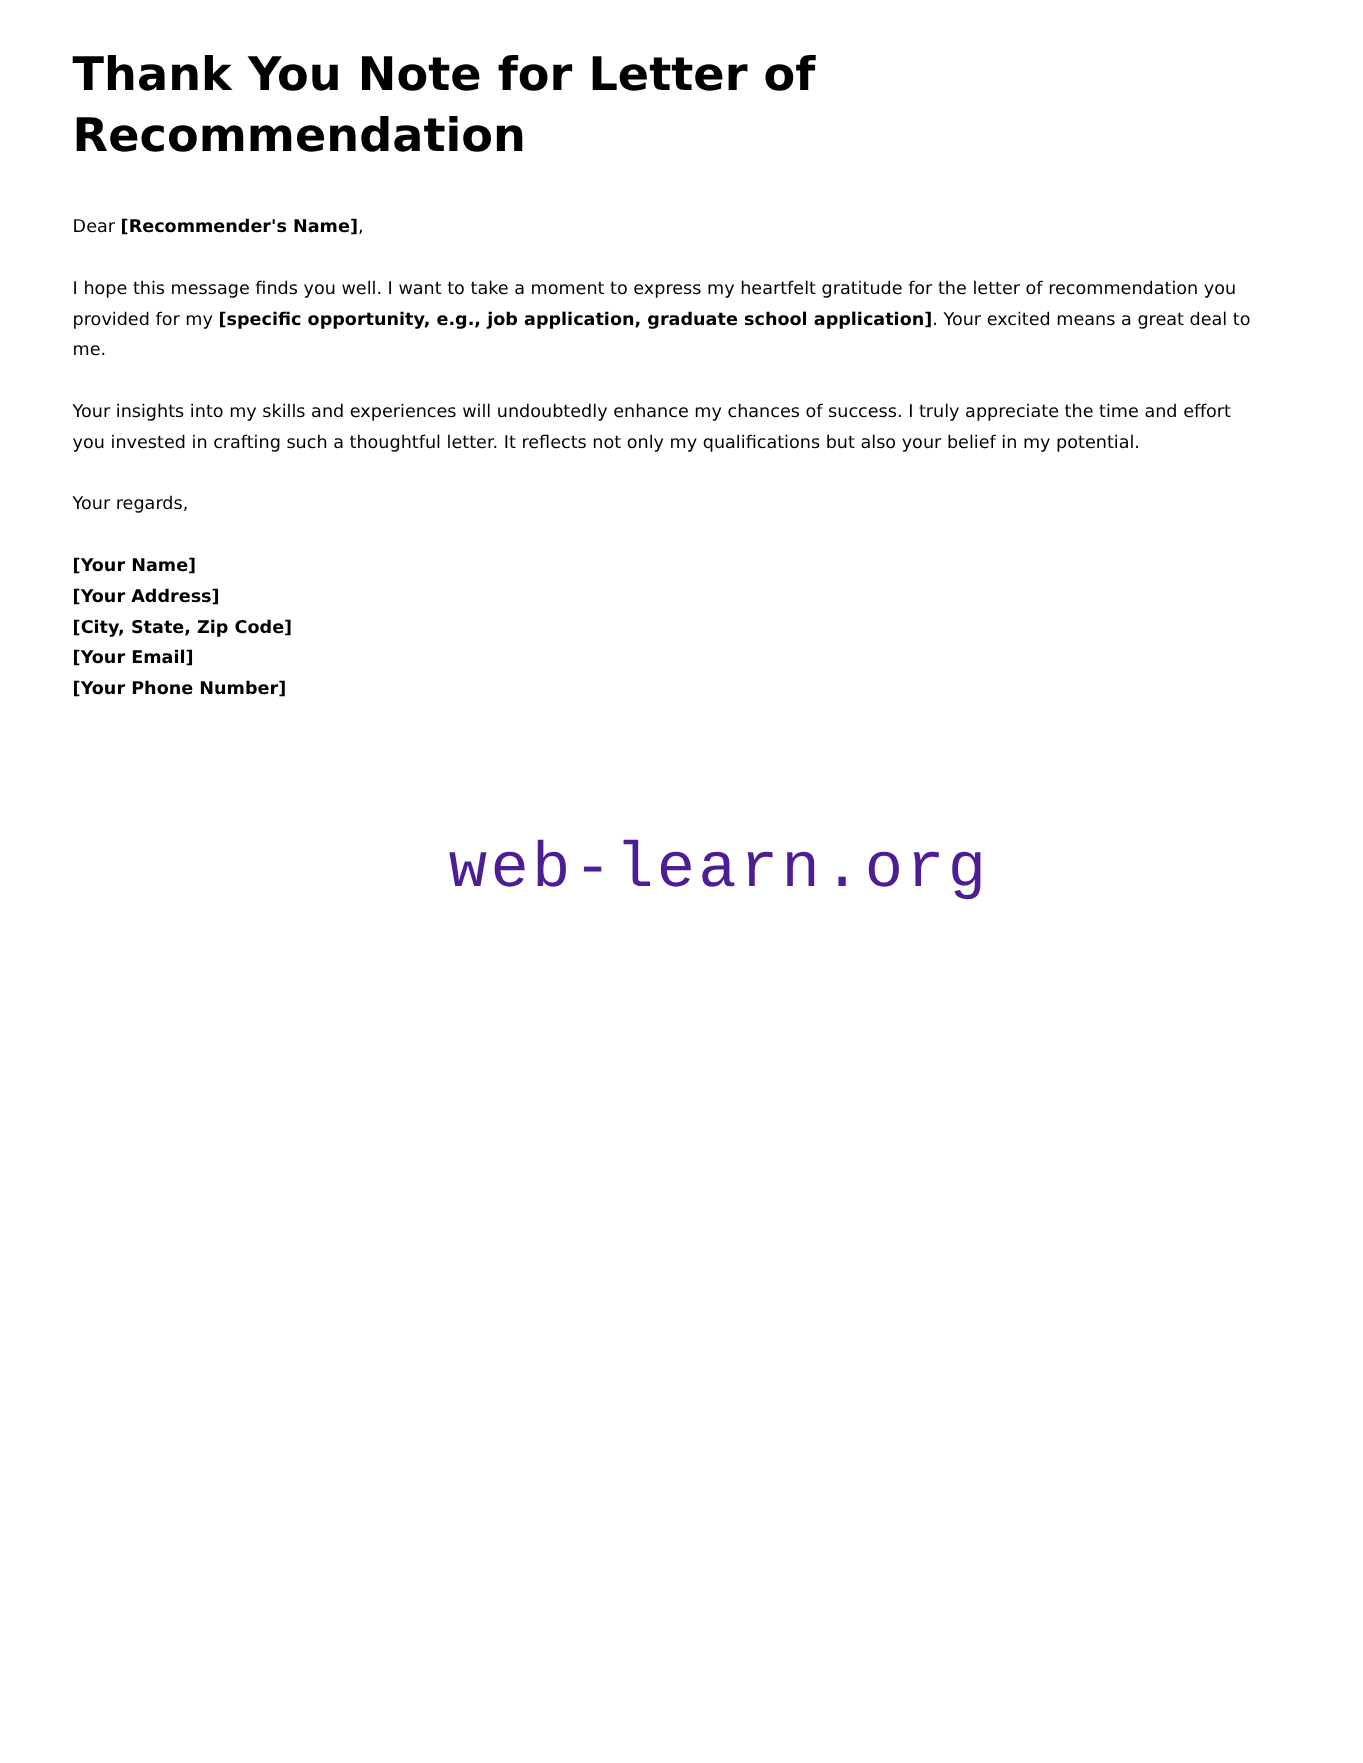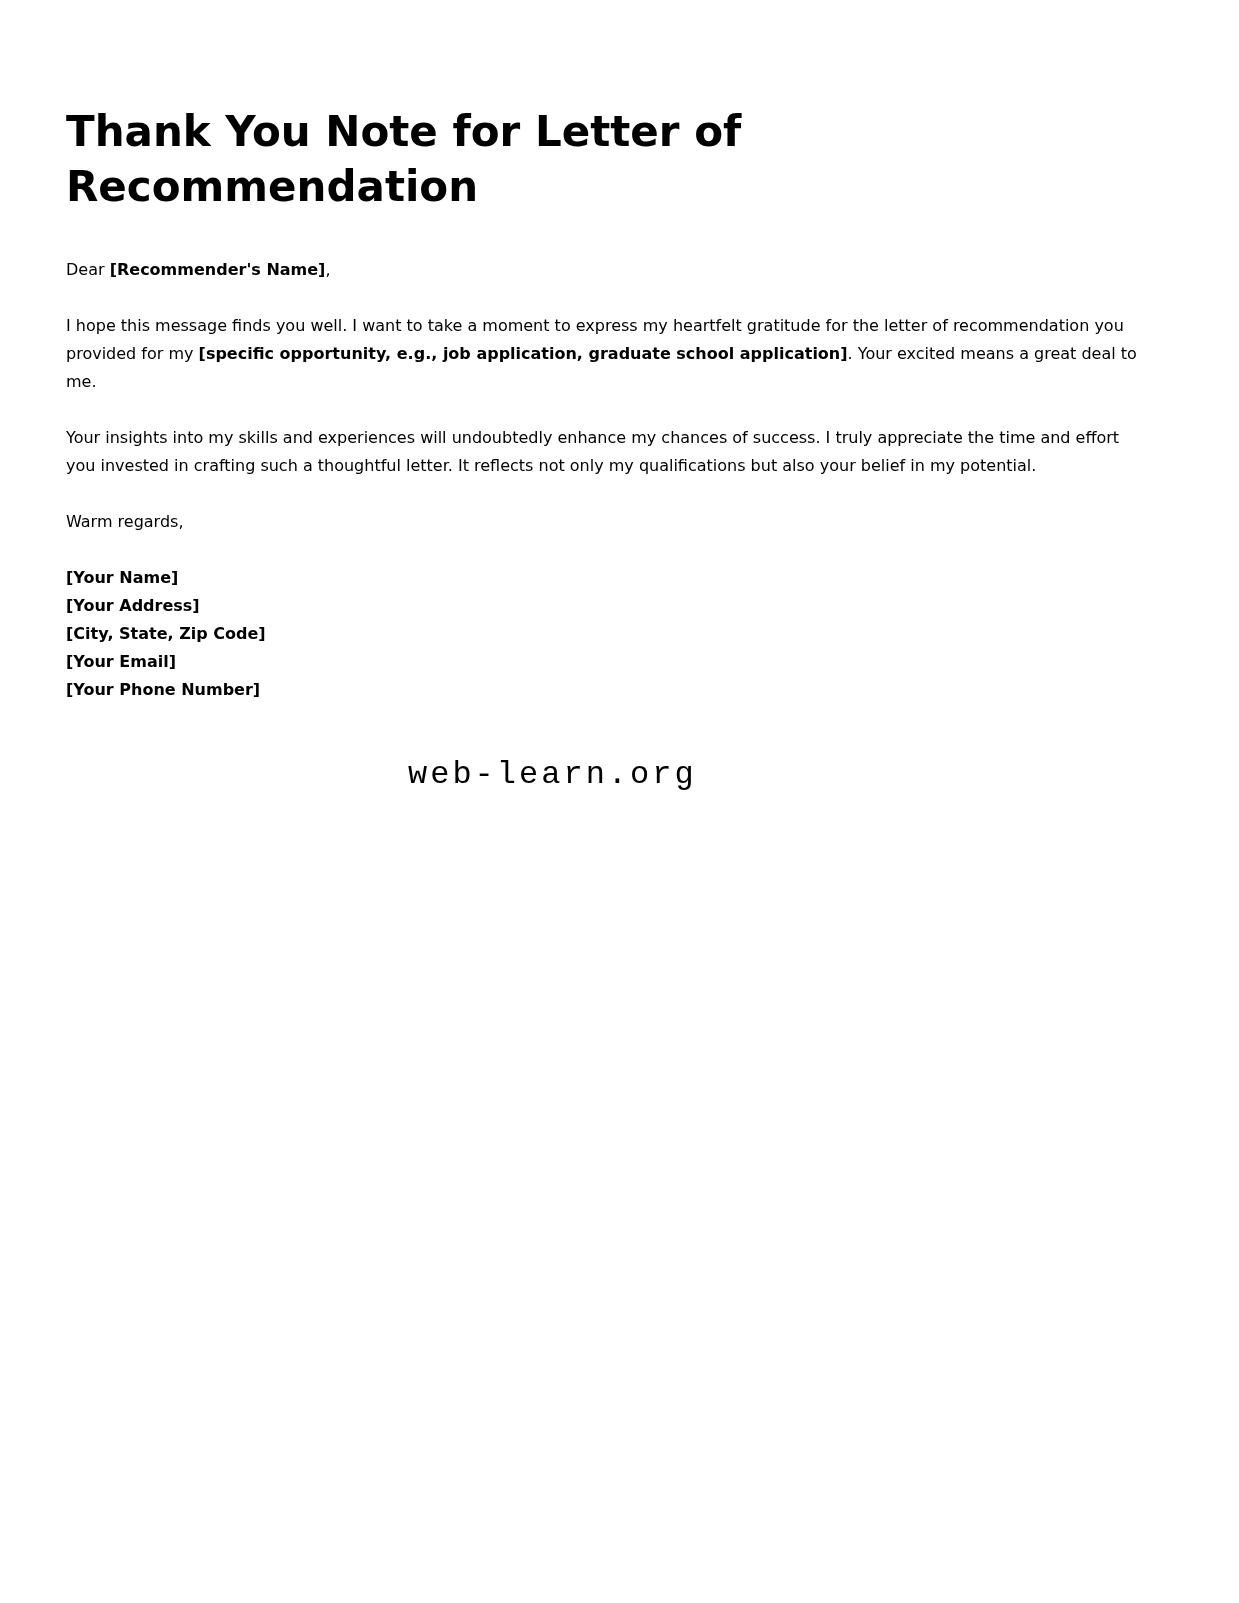--- a/index.html
+++ b/index.html
@@ -13,21 +13,21 @@
     position: relative;
     font-family: "DejaVu Sans", sans-serif;
     color: #000000;
     overflow: hidden;
   }
   .page {
     position: relative;
     box-sizing: border-box;
     width: 1239px;
     height: 1603px;
-    padding: 104px 96px 0 66px;
+    padding: 40px 96px 0 66px;
   }
   h1.doc-title {
     font-size: 42px;
     line-height: 55px;
     font-weight: bold;
     margin: 0 0 42px 0;
     max-width: 1080px;
     letter-spacing: 0px;
   }
   p.body-par {
@@ -41,42 +41,42 @@
     font-weight: bold;
   }
   .signature {
     margin-bottom: 0;
   }
   .watermark {
     position: absolute;
     left: 408px;
     top: 756px;
     font-family: "Liberation Mono", monospace;
-    font-size: 32px;
+    font-size: 58px;
     line-height: 1.2;
-    color: #000000;
+    color: #4c1d95;
     letter-spacing: 3px;
     white-space: nowrap;
     pointer-events: none;
   }
 </style>
 </head>
 <body>
 
 <div class="page">
 
   <h1 class="doc-title">Thank You Note for Letter of Recommendation</h1>
 
   <p class="body-par"><span>Dear </span><strong>[Recommender's Name]</strong><span>,</span></p>
 
   <p class="body-par"><span>I hope this message finds you well. I want to take a moment to express my heartfelt gratitude for the letter of recommendation you provided for my </span><strong>[specific opportunity, e.g., job application, graduate school application]</strong><span>. Your excited means a great deal to me.</span></p>
 
   <p class="body-par">Your insights into my skills and experiences will undoubtedly enhance my chances of success. I truly appreciate the time and effort you invested in crafting such a thoughtful letter. It reflects not only my qualifications but also your belief in my potential.</p>
 
 
 
-  <p class="body-par">Warm regards,</p>
+  <p class="body-par">Your regards,</p>
 
   <p class="body-par signature"><span class="sig-line">[Your Name]</span><br><span class="sig-line">[Your Address]</span><br><span class="sig-line">[City, State, Zip Code]</span><br><span class="sig-line">[Your Email]</span><br><span class="sig-line">[Your Phone Number]</span></p>
 
   <div class="watermark">web-learn.org</div>
 
 </div>
 
 </body></html>

